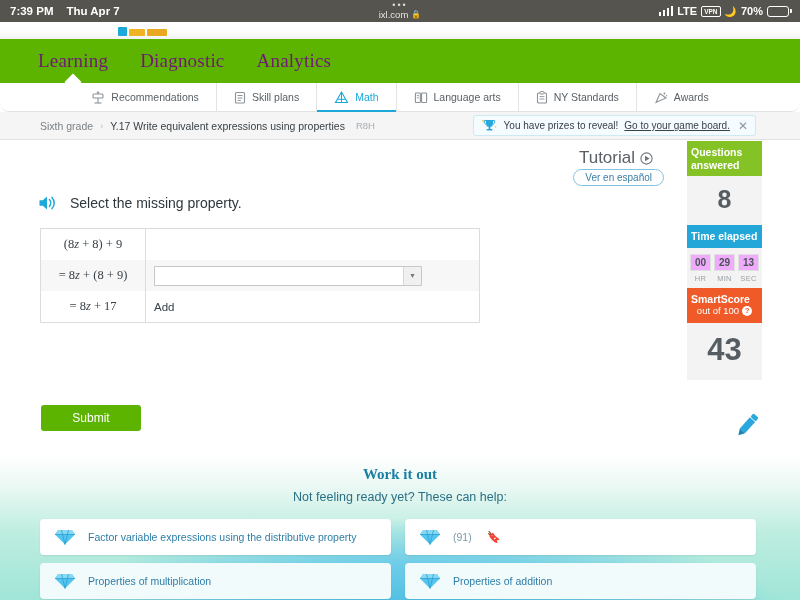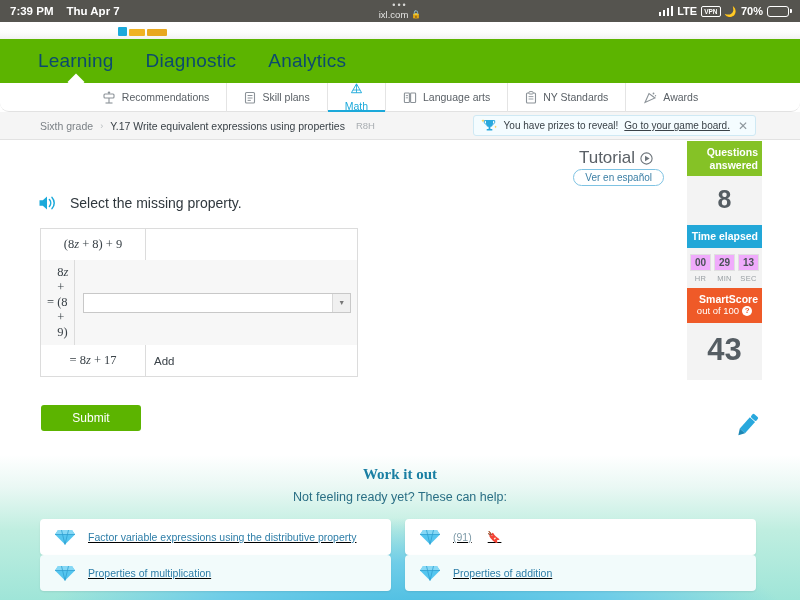--- a/index.html
+++ b/index.html
@@ -56,21 +56,21 @@
   .logo-l { width: 20px; height: 7px;  background: #e8a81f; }
 
   
   .topnav {
     position: absolute; top: 39px; left: 0; width: 800px; height: 44px;
     background: #5cb400;
     display: flex; align-items: center;
   }
   .topnav .nav-items { display: flex; align-items: center; padding-left: 38px; gap: 32px; }
   .nav-link {
-    color: #0c4a6e; font-size: 19px; font-family: Liberation Sans, sans-serif;
+    color: #701a75; font-size: 19px; font-family: Liberation Serif, serif;
     letter-spacing: .2px; cursor: pointer; position: relative;
   }
   .nav-link.active { font-weight: normal; }
   .nav-link.active::after {
     content: ""; position: absolute; left: 50%; transform: translateX(-50%) rotate(45deg);
     bottom: -16px; width: 12px; height: 12px; background: #ffffff;
   }
 
   
   .tabbar {
@@ -79,21 +79,21 @@
     border-bottom: 1px solid #e2e2e2;
     border-radius: 9px;
   }
   .tab {
     display: flex; align-items: center; gap: 6px;
     font-size: 10.5px; color: #5a6066; cursor: pointer;
     padding: 0 17px; height: 29px; position: relative;
     border-right: 1px solid #e4e4e4;
   }
   .tab:last-child { border-right: none; }
-  .tab.active { color: #1ba9da; flex-direction: column; }
+  .tab.active { color: #1ba9da; }
   .tab.active::after {
     content: ""; position: absolute; left: 0; right: 0; bottom: -1px; height: 2.5px; background: #1ba9da;
   }
   .tab svg { display: block; }
 
   
   .crumbrow {
     position: absolute; top: 112px; left: 0; width: 800px; height: 28px;
     background: #f5f5f5; border-bottom: 1px solid #e2e2e2;
     display: flex; align-items: center;
@@ -120,21 +120,21 @@
   }
   .qline {
     position: absolute; top: 54px; left: 38px;
     display: flex; align-items: center; gap: 12px;
   }
   .speaker { cursor: pointer; }
   .qtext { font-size: 14px; color: #2f373d; }
 
   .mathtable {
     position: absolute; top: 88px; left: 40px;
-    width: 318px; border: 1px solid #dcdcdc; background: #fff;
+    width: 440px; border: 1px solid #dcdcdc; background: #fff;
   }
   .mrow { display: flex; min-height: 31px; }
   .mrow.shade { background: #f7f7f7; }
   .mcell-l {
     width: 105px; border-right: 1px solid #dcdcdc;
     display: flex; align-items: center; justify-content: center;
     font-size: 12.5px; color: #3a4248; font-family: "Liberation Serif", serif;
     padding: 5px 6px;
   }
   .mcell-r {
@@ -166,21 +166,21 @@
   }
   .espanol {
     position: absolute; top: 169px; right: 136px;
     border: 1px solid #7fc3e3; border-radius: 11px; height: 17px;
     padding: 0 11px; display: flex; align-items: center;
     font-size: 10px; color: #3c7fa5; background: #fff; cursor: pointer;
   }
 
   .rail { position: absolute; top: 141px; right: 38px; width: 75px; }
   .rail-head {
-    color: #fff; font-size: 10.5px; font-weight: bold; text-align: right;
+    color: #fff; font-size: 10.5px; font-weight: bold; text-align: left;
     padding: 5px 4px; line-height: 12.5px;
   }
   .head-green { background: #85c226; }
   .head-blue  { background: #22a7d8; }
   .head-orng  { background: #ef5a28; }
   .head-orng .sub { font-weight: normal; font-size: 9.5px; display: flex; align-items: center; justify-content: center; gap: 3px; }
   .qmark {
     display: inline-flex; align-items: center; justify-content: center;
     width: 10px; height: 10px; border-radius: 50%; background: #fff; color: #ef5a28;
     font-size: 8px; font-weight: bold; cursor: pointer;
@@ -208,21 +208,21 @@
     overflow: hidden;
   }
   .wo-title {
     position: absolute; top: 11px; left: 0; width: 800px; text-align: center;
     font-size: 15px; font-weight: bold; color: #1a7fa3; font-family: "Liberation Serif", serif;
   }
   .wo-sub {
     position: absolute; top: 35px; left: 0; width: 800px; text-align: center;
     font-size: 12.5px; color: #2a6f85;
   }
-  .cards { position: absolute; top: 64px; left: 0; width: 800px; display: flex; flex-wrap: wrap; gap: 0 14px; padding: 0 40px; text-decoration: underline; }
+  .cards { position: absolute; top: 64px; left: 0; width: 800px; display: flex; flex-wrap: wrap; gap: 8px 14px; padding: 0 40px; }
   .card {
     width: 351px; height: 36px; background: #ffffff; border-radius: 4px;
     display: flex; align-items: center; gap: 12px; padding: 0 14px;
     font-size: 10.5px; color: #2e7ea8; cursor: pointer;
     box-shadow: 0 1px 2px rgba(0,0,0,.08);
   }
   .card.dim { background: #f2fbfb; }
   .card .cnt { color: #7d9aa8; }
   .bookmark { color: #2a8fb5; font-size: 11px; margin-left: 4px; }
   .gem { flex: none; }

